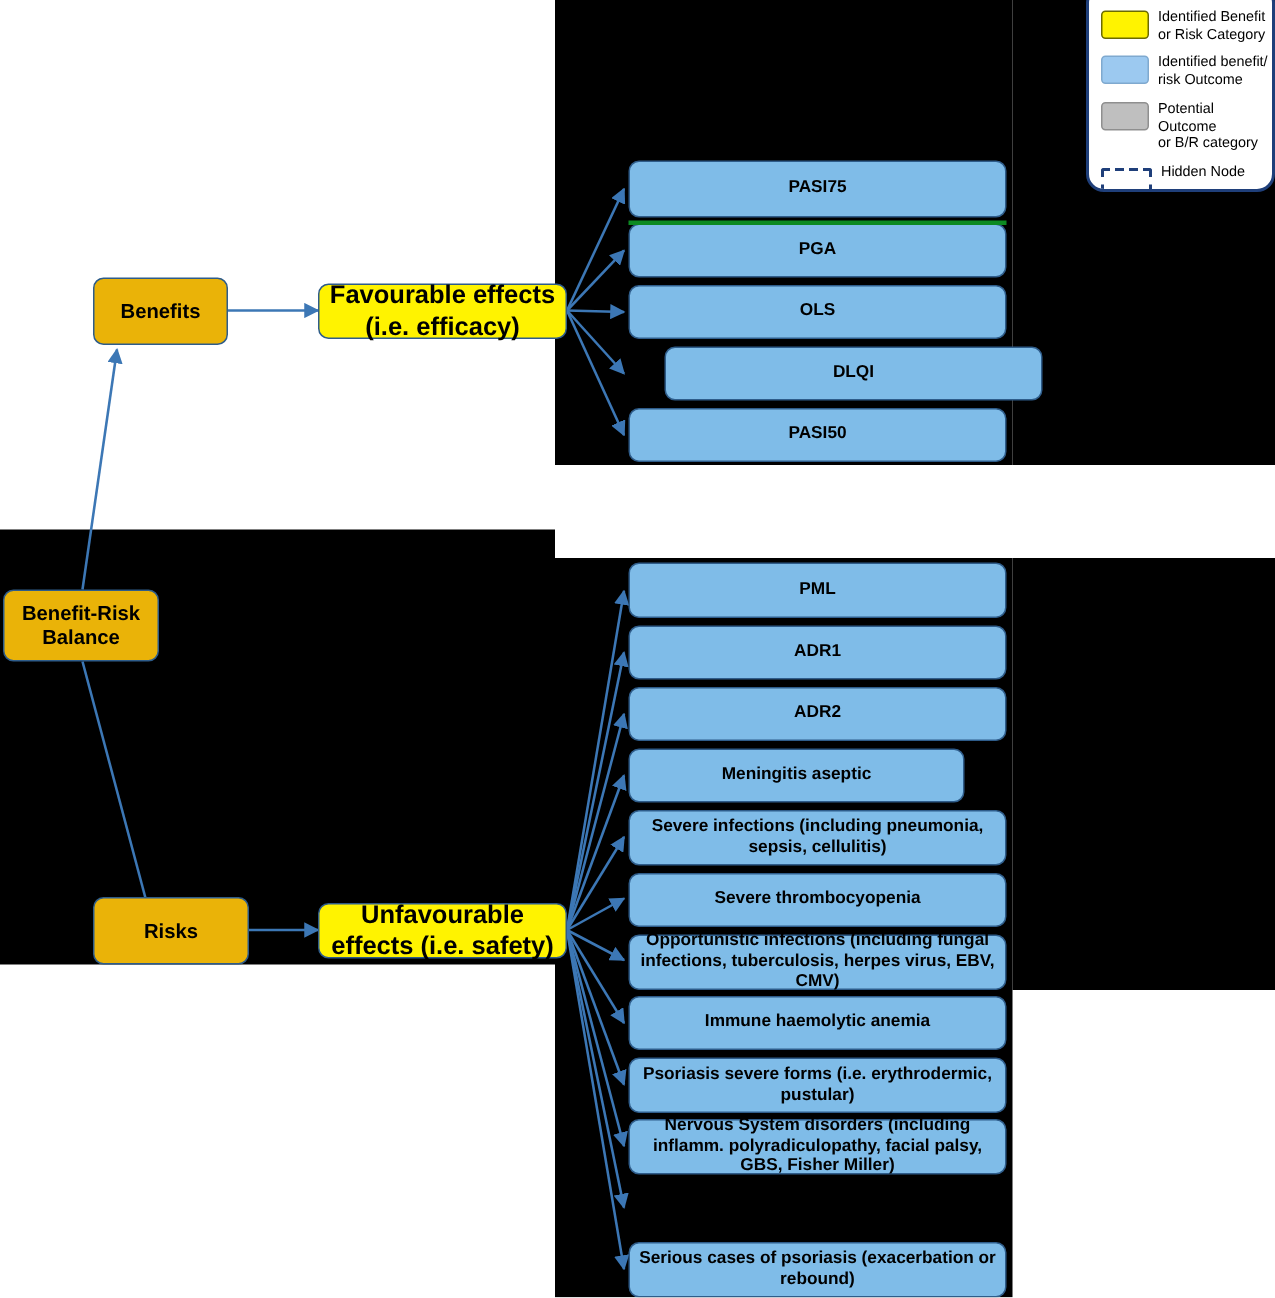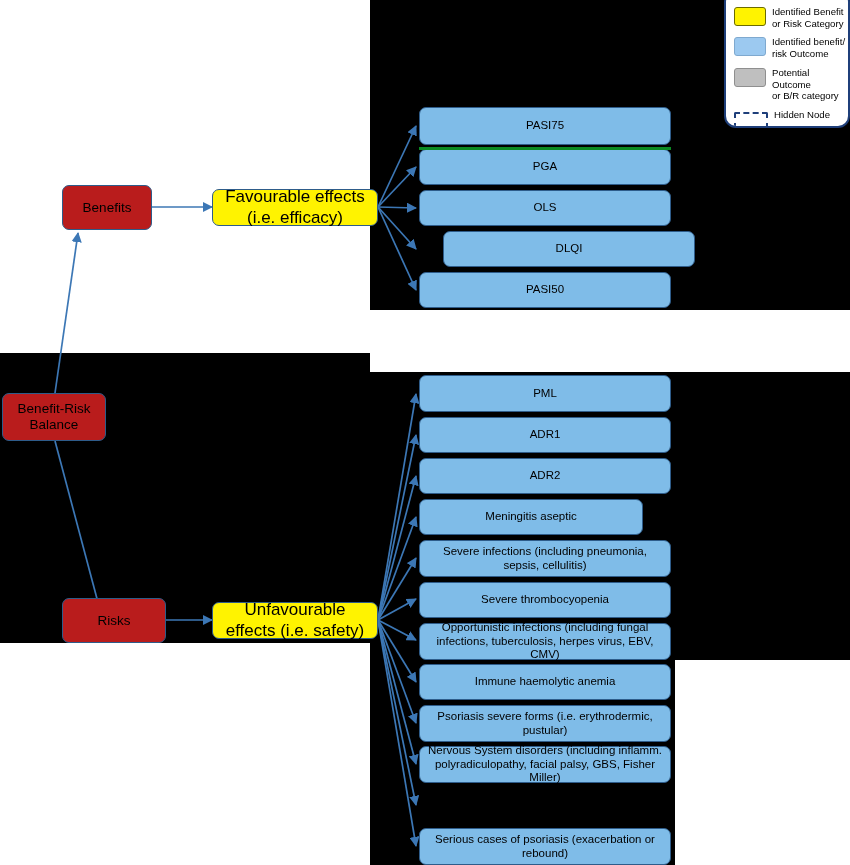--- a/index.html
+++ b/index.html
@@ -30,22 +30,23 @@
     box-sizing:border-box;
     border:1.6px solid #2E5C8A;
     border-radius:7px;
     display:flex;
     align-items:center;
     justify-content:center;
     text-align:center;
     color:#000000;
     line-height:1.18;
     padding:4px 6px;
+    font-weight:bold;
   }
-  .node.green {background:#b91c1c;}
+  .node.green {background:#eab308;}
   .node.yellow{background:#FFF300; border-color:#2E5C8A;}
   .node.blue  {background:#7FBCE8;}
 
   .n-cat{font-size:13.5px;}
   .n-mid{font-size:17px;}
   .n-out{font-size:11.5px;}
 
   
   #green-rule{
     position:absolute;

